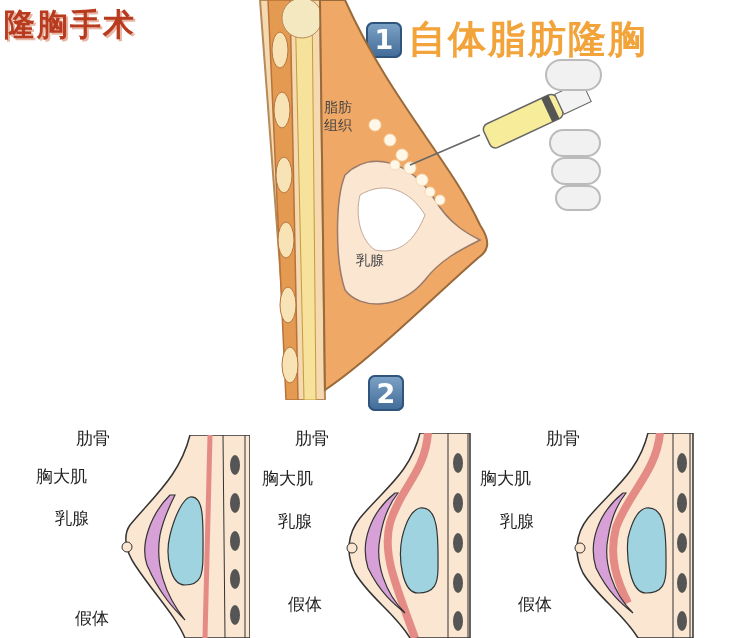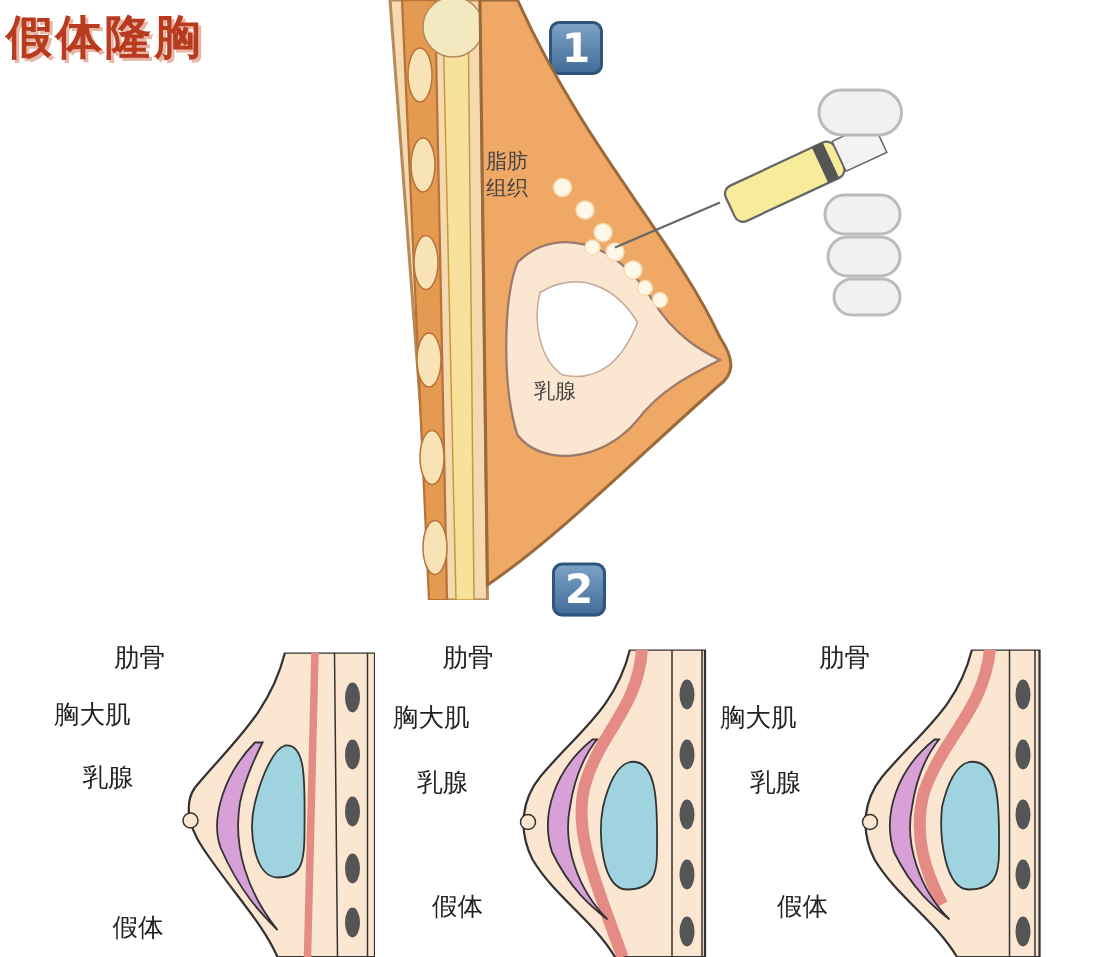--- a/index.html
+++ b/index.html
@@ -7,24 +7,25 @@
   .abs { position:absolute; }
   .main-title { left:4px; top:4px; font-size:31px; font-weight:bold; color:#b83a1f; letter-spacing:2px; text-shadow:2px 2px 0 #e8b6a4; }
   .sec-head { display:flex; align-items:center; }
   .num-badge { width:36px; height:36px; border-radius:7px; background:linear-gradient(#7fa4c8,#3f6a96); color:#fff; font-weight:bold; font-size:27px; display:flex; align-items:center; justify-content:center; box-shadow:inset 0 0 0 2px #2f557c; margin-right:6px; }
   .sec-title { font-size:38px; font-weight:bold; color:#f2a33a; letter-spacing:2px; }
   .lbl { font-size:17px; color:#222; white-space:nowrap; }
 </style>
 </head>
 <body>
 
-<div class="abs main-title">假体隆胸</div>
+<div class="abs main-title">隆胸手术</div>
 
 <div class="abs sec-head" style="left:366px; top:14px;">
   <div class="num-badge">1</div>
+  <div class="sec-title">自体脂肪隆胸</div>
 </div>
 
 <svg class="abs" style="left:250px; top:0;" width="360" height="400" viewBox="0 0 360 400">
 
   <path d="M10,0 L70,0 L75,400 L40,400 Z" fill="#f5d9b0" stroke="#b78a5a" stroke-width="2"></path>
   <path d="M18,0 L40,0 L48,400 L36,400 Z" fill="#e59a52" stroke="#b7733a" stroke-width="1.5"></path>
   <g fill="#f7e3b5" stroke="#b7733a" stroke-width="1">
     <ellipse cx="30" cy="50" rx="8" ry="18"></ellipse>
       <ellipse cx="32" cy="110" rx="8" ry="18"></ellipse>
     <ellipse cx="34" cy="175" rx="8" ry="18"></ellipse>

